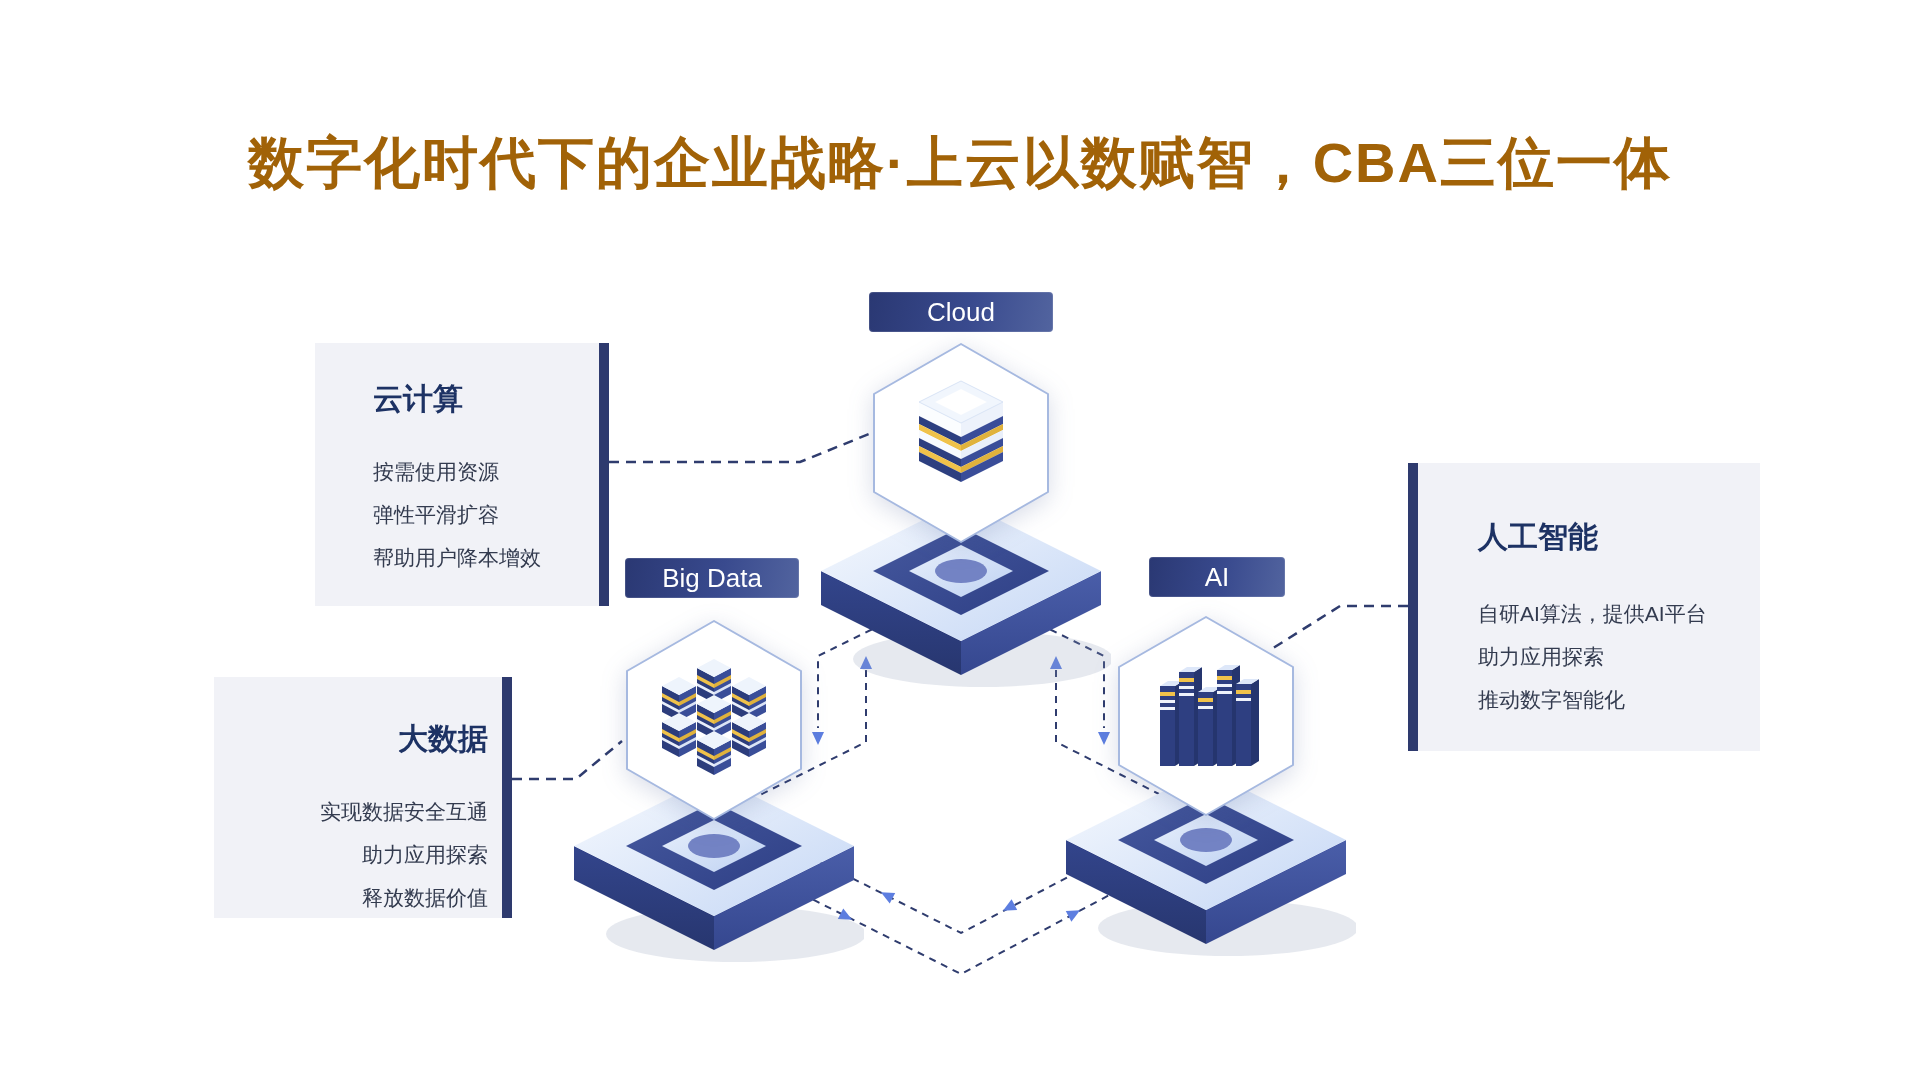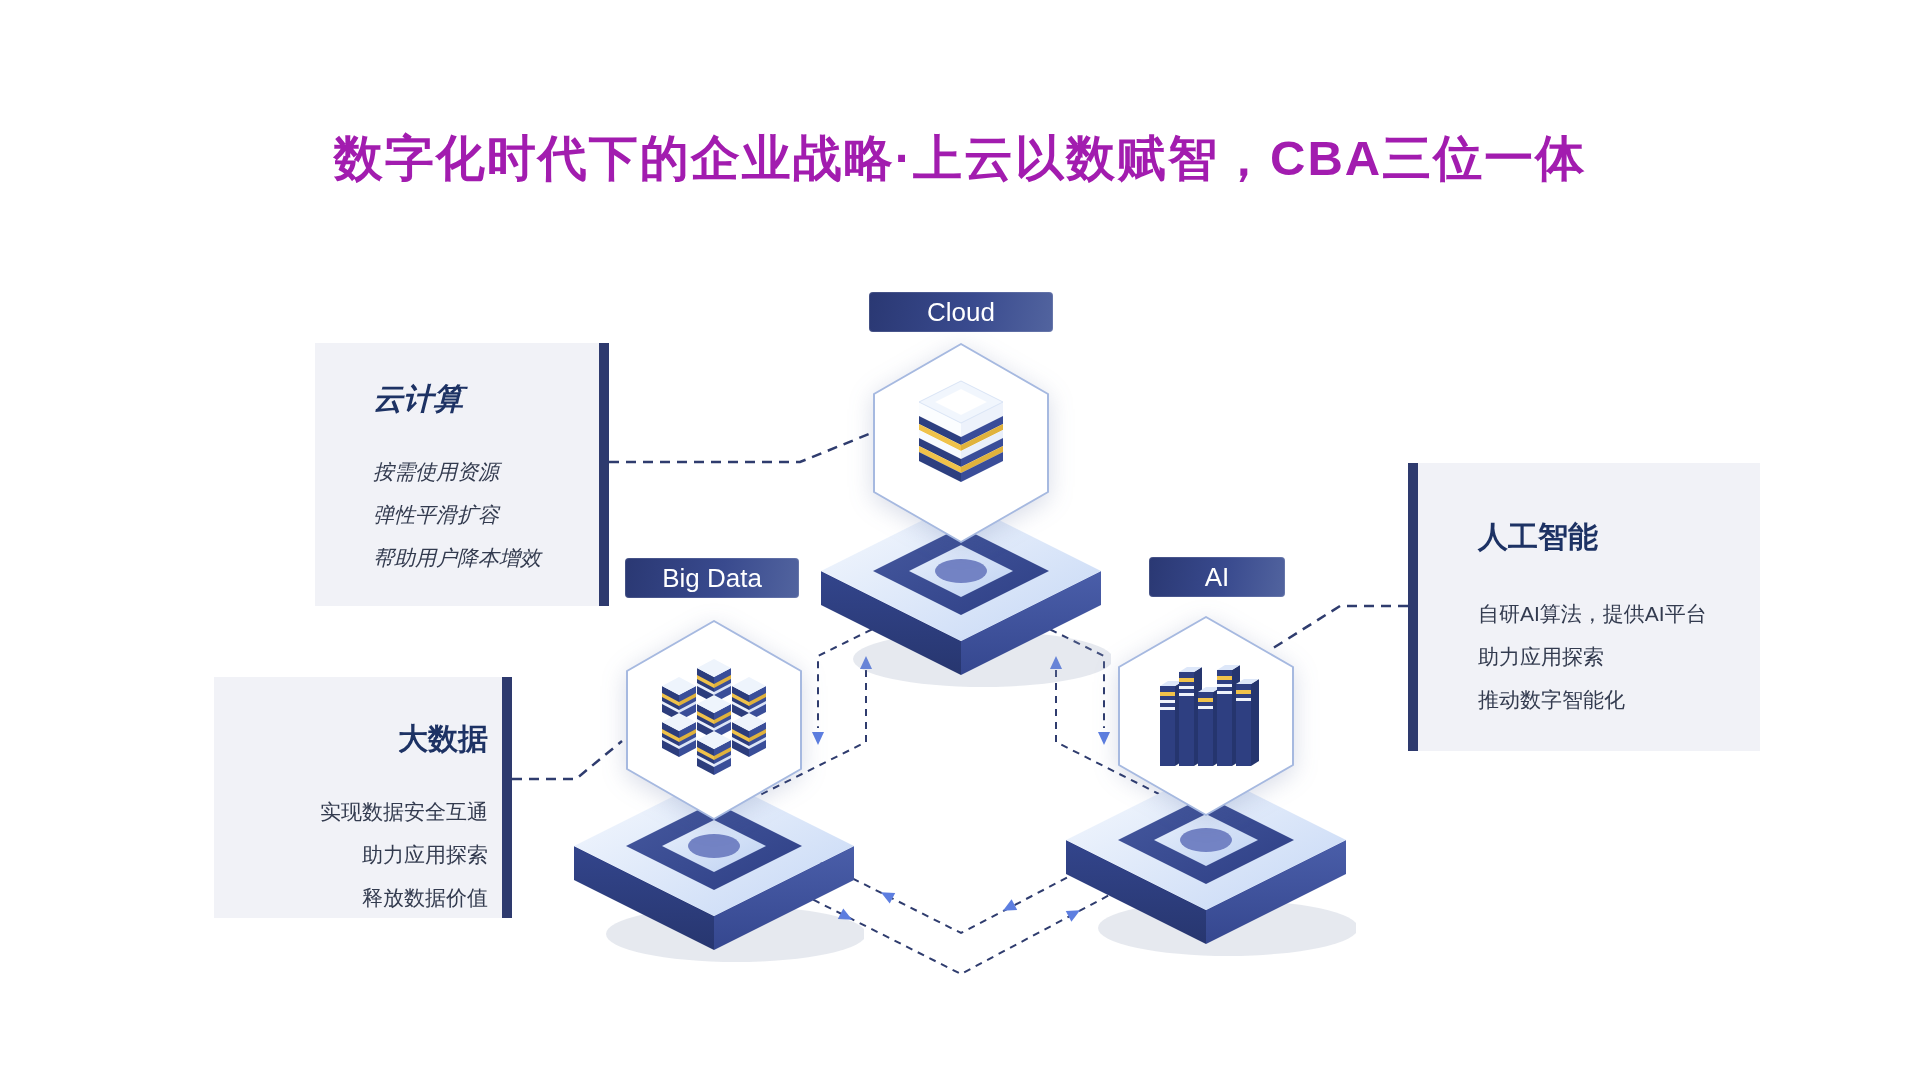--- a/index.html
+++ b/index.html
@@ -2,22 +2,22 @@
 <html><head>
 <meta charset="utf-8">
 <style>
   * { margin:0; padding:0; box-sizing:border-box; }
   html,body { background:#ffffff; }
   body { font-family:"Liberation Sans","DejaVu Sans",sans-serif; }
   .stage { position:relative; width:1920px; height:1080px; background:#ffffff; overflow:hidden; }
 
   .title {
     position:absolute; top:126px; left:0; width:100%;
-    text-align:center; font-size:49px; font-weight:bold;
-    color:#a21caf; letter-spacing:2px;
+    text-align:center; font-size:56px; font-weight:bold;
+    color:#a16207; letter-spacing:2px;
   }
 
   .connectors { position:absolute; left:0; top:0; width:1920px; height:1080px; pointer-events:none; }
 
   .platform { position:absolute; width:300px; height:210px; }
   .p-top   { left:811px; top:491px; }
   .p-left  { left:564px; top:766px; }
   .p-right { left:1056px; top:760px; }
 
   .hex { position:absolute; width:184px; height:204px; filter:drop-shadow(0 5px 12px rgba(60,80,140,0.20)); }
@@ -35,21 +35,21 @@
   .badge-bigdata { left:625px;  top:558px; width:174px; }
   .badge-ai      { left:1149px; top:557px; width:136px; }
 
   .card { position:absolute; background:#f1f2f7; }
   .card .accent { position:absolute; top:0; bottom:0; width:10px; background:#2e3a6e; }
   .accent-right { right:0; }
   .accent-left  { left:0; }
   .card h2 { font-size:30px; font-weight:bold; color:#1d3264; }
   .card p  { font-size:21px; color:#333b4f; line-height:43px; }
 
-  .card-cloud   { left:315px;  top:343px; width:294px; height:263px; padding:36px 24px 0 58px;font-style:italic; }
+  .card-cloud   { left:315px;  top:343px; width:294px; height:263px; padding:36px 24px 0 58px; }
   .card-cloud h2   { margin-bottom:30px; }
   .card-bigdata { left:214px;  top:677px; width:298px; height:241px; padding:42px 24px 0 53px;text-align:right; }
   .card-bigdata h2 { margin-bottom:30px; }
   .card-ai      { left:1408px; top:463px; width:352px; height:288px; padding:54px 20px 0 70px; }
   .card-ai h2      { margin-bottom:34px; }
 
   .defs-hidden { position:absolute; width:0; height:0; overflow:hidden; }
 </style>
 </head>
 <body>

